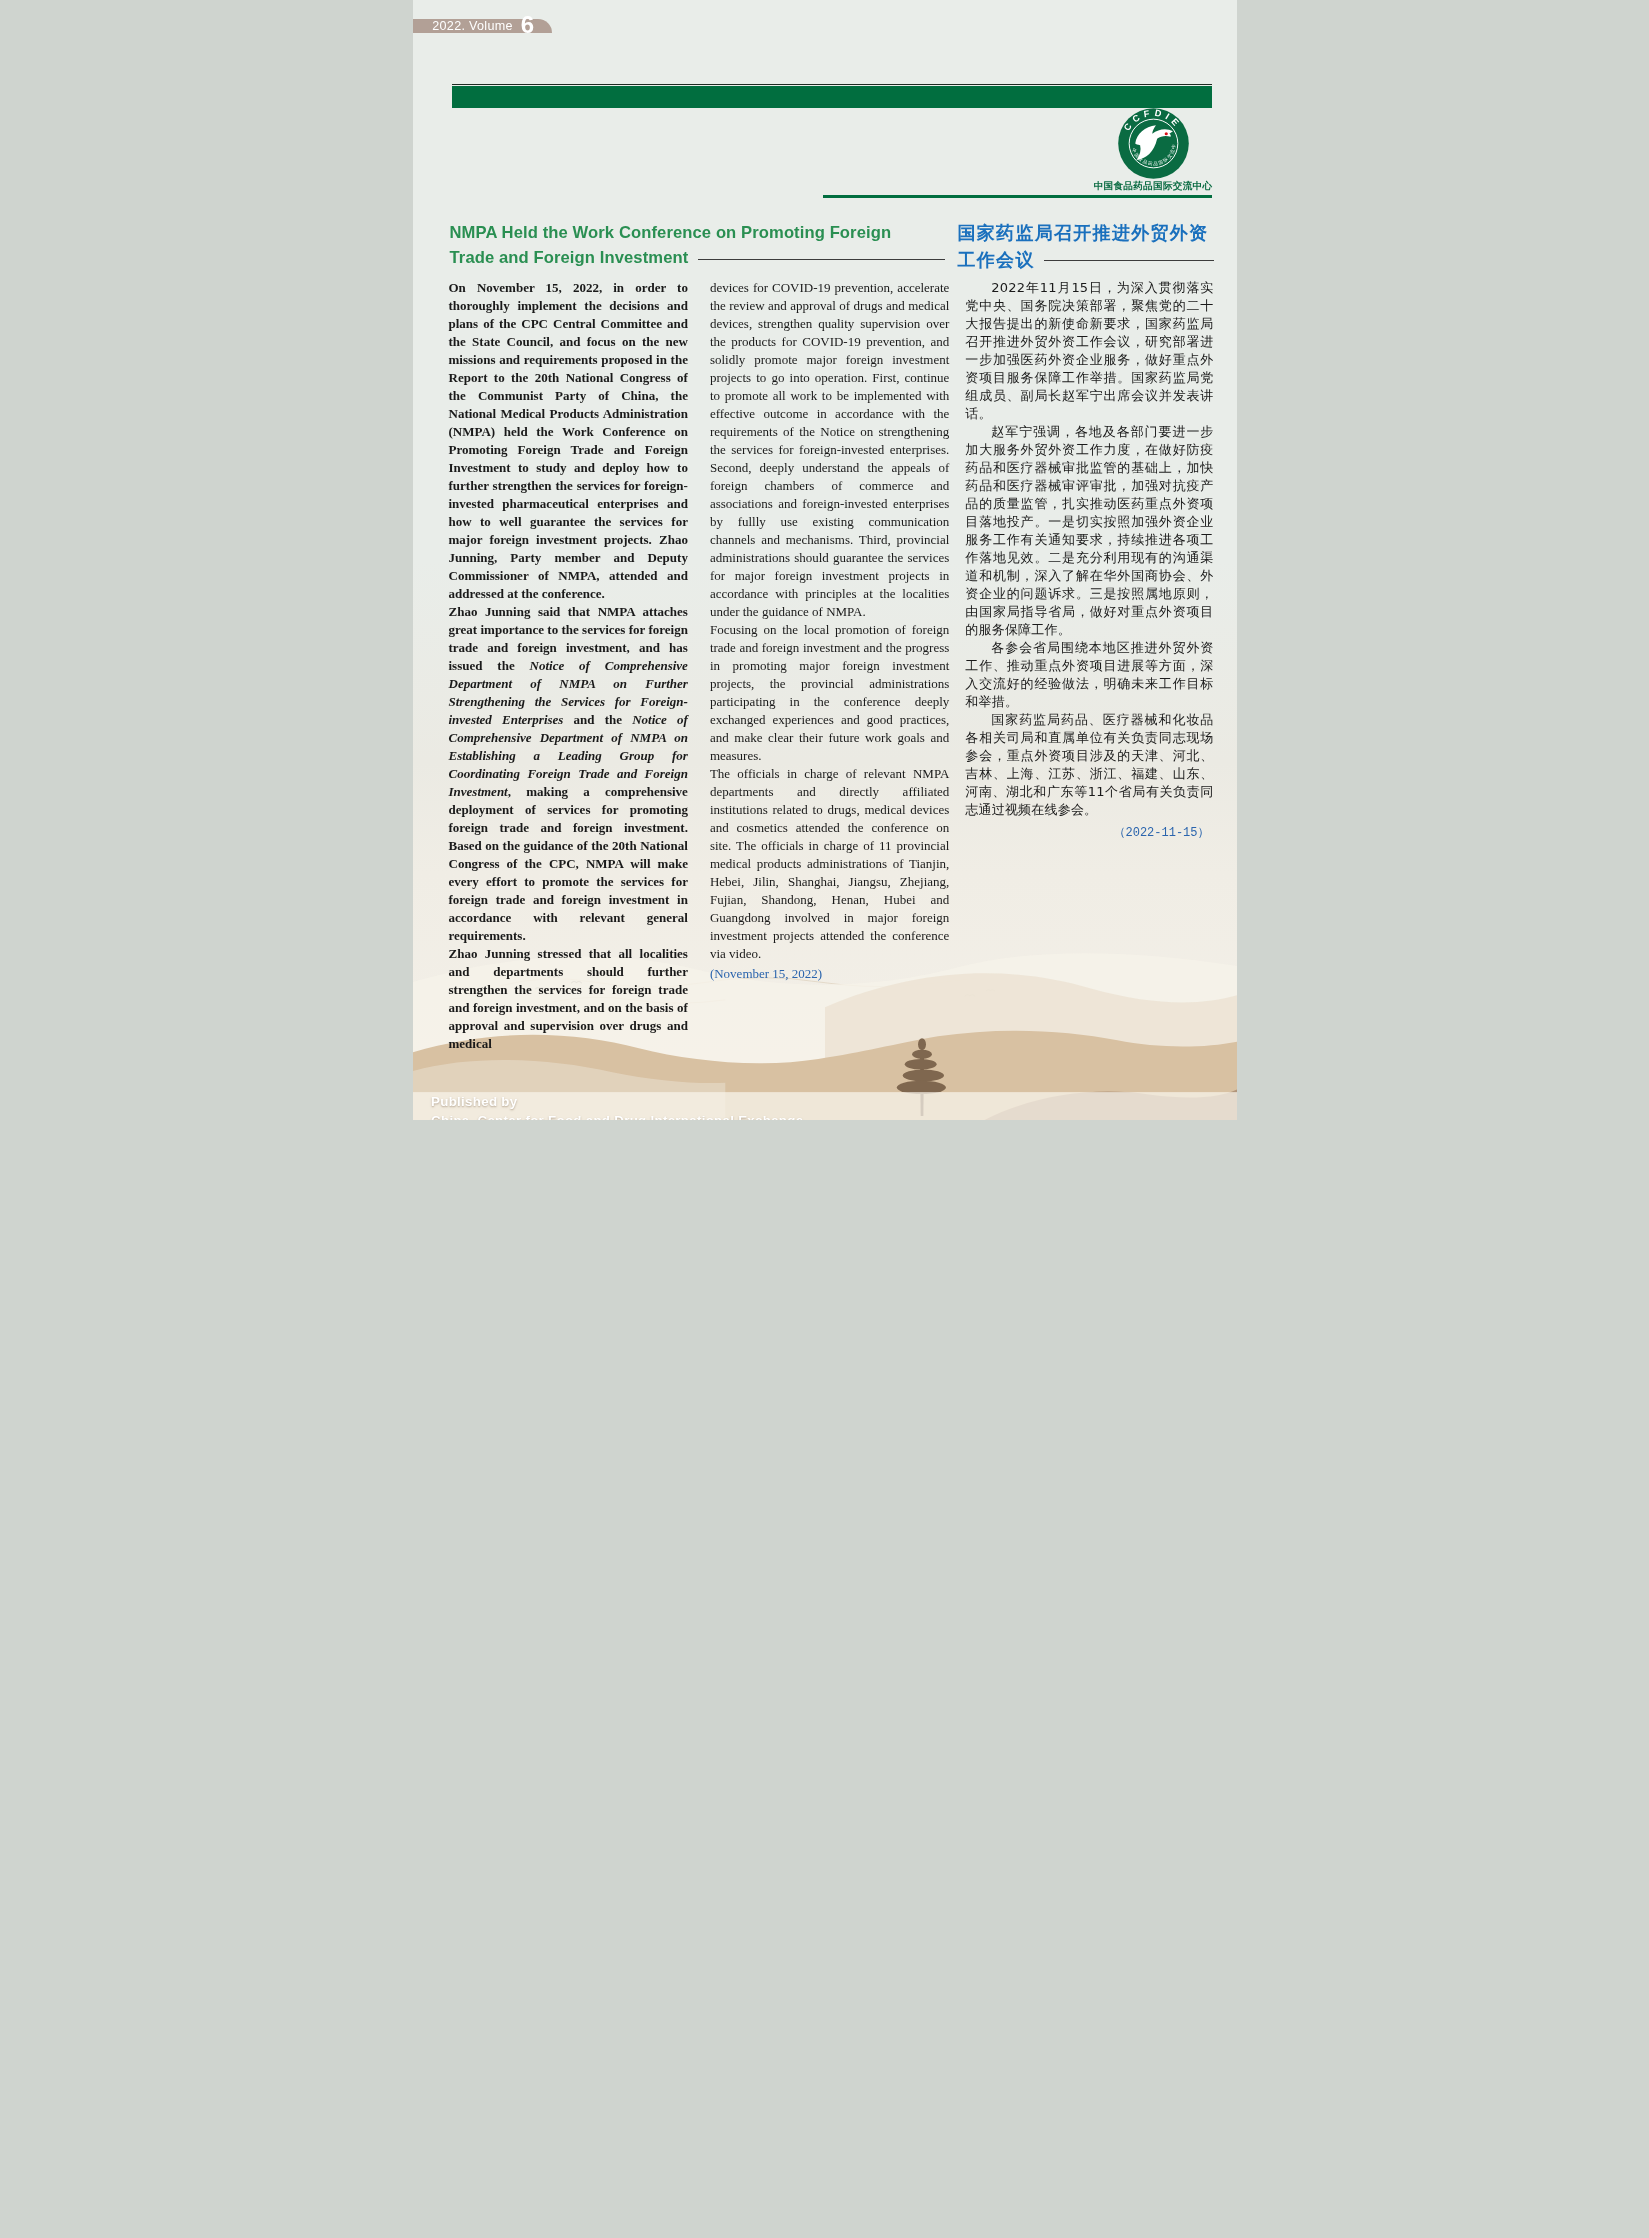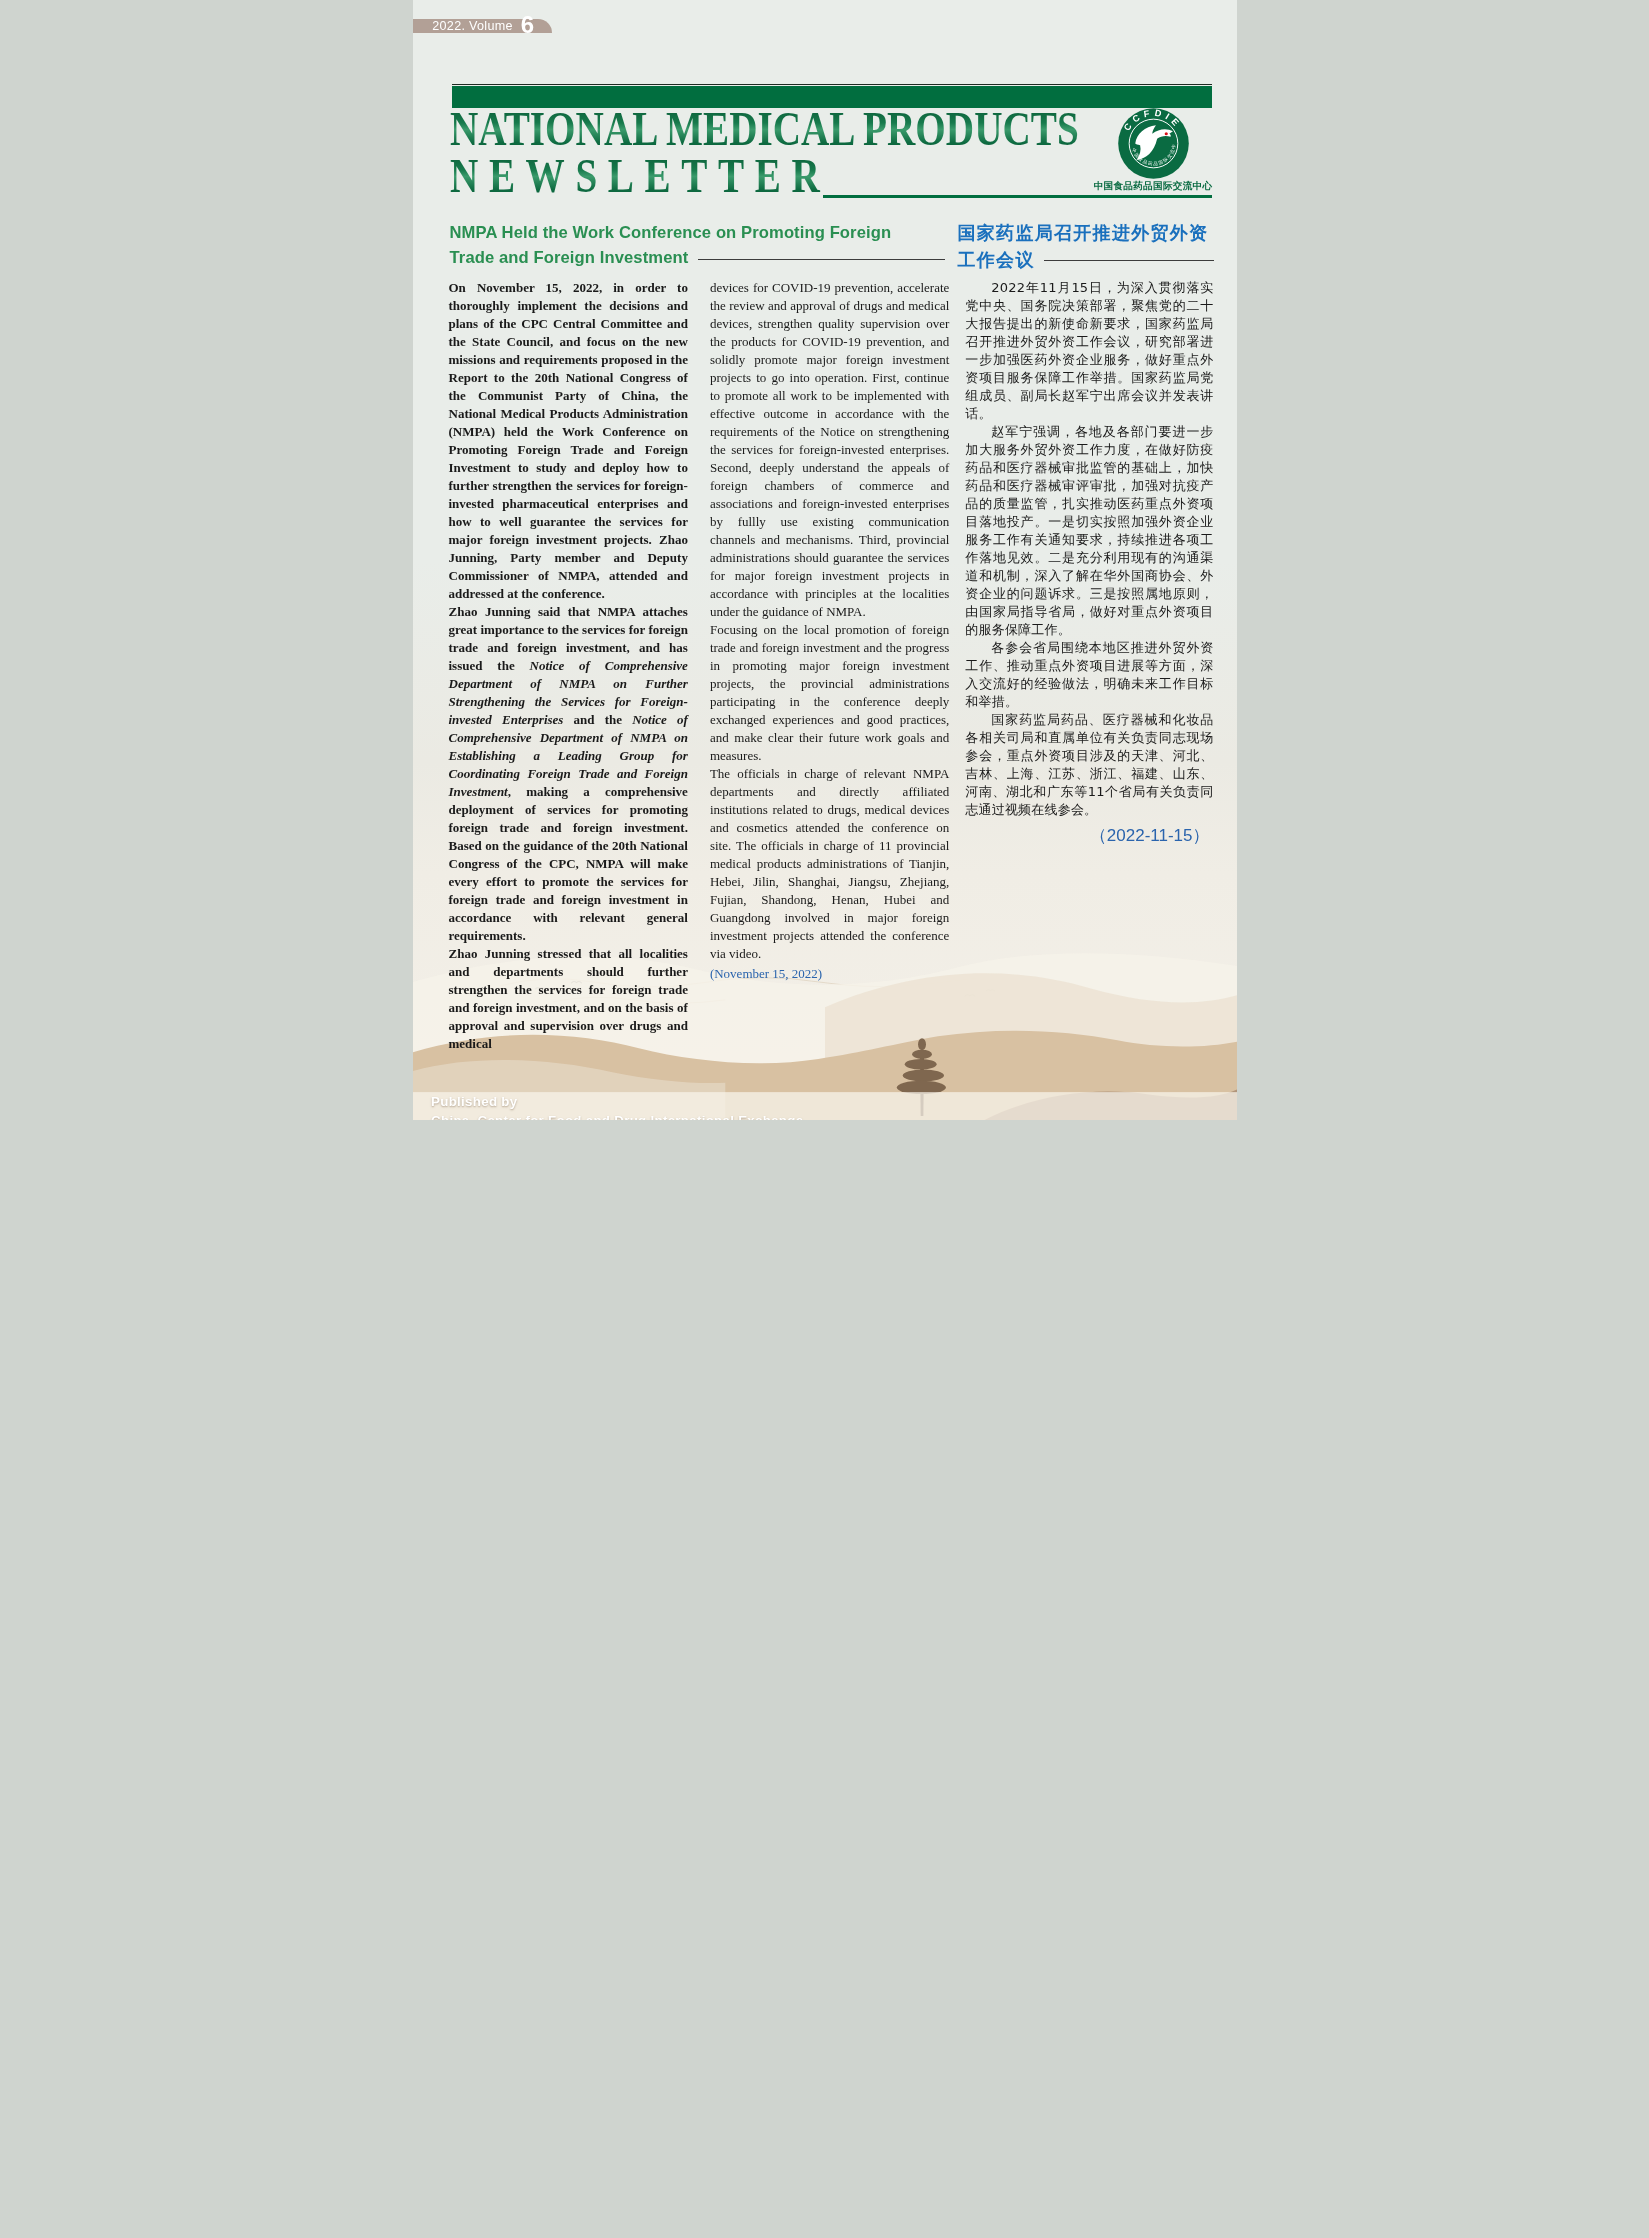--- a/index.html
+++ b/index.html
@@ -66,21 +66,21 @@
   .col-zh p{
     font-family:"DejaVu Sans",sans-serif;text-indent:2em;letter-spacing:0.2px;
     font-size:13px;line-height:18px;
   }
   .date-en{
     margin-top:2.7px;padding-right:10.6px;text-align:left;
     font-family:"Liberation Serif",serif;font-size:13px;color:#2a64ad;
   }
   .date-zh{
     margin-top:5.3px;padding-right:4px;text-align:right;
-    font-family:Liberation Sans, sans-serif;font-size:17px;color:#2a64ad;
+    font-family:Liberation Mono, monospace;font-size:12px;color:#2a64ad;
   }
   
   .landscape{position:absolute;left:0;bottom:0;width:824px;height:312px;z-index:0;}
   .footer-text{position:absolute;left:18.6px;top:1093px;z-index:3;color:#fff;font-weight:bold;
     text-shadow:0 0.7px 2px rgba(125,103,80,.55);}
   .footer-text .f1{font-size:13.3px;line-height:18.6px;letter-spacing:0.3px;}
   .footer-text .f2{font-size:13.3px;line-height:18.6px;letter-spacing:0.3px;white-space:pre;}
 </style>
 </head>
 <body>
@@ -125,24 +125,20 @@
   </svg>
 
   <div class="vol-badge">
     <span class="lbl">2022. Volume</span>
     <span class="num">6</span>
   </div>
 
   <div class="hairline"></div>
   <div class="top-bar"></div>
 
-  <div class="masthead">
-    <div class="l1">NATIONAL MEDICAL PRODUCTS</div>
-    <div class="l2">NEWSLETTER</div>
-  </div>
   <div class="mast-underline"></div>
 
   <svg class="logo" viewBox="0 0 120 120" aria-hidden="true">
     <defs>
       <path id="arcTop" d="M60 60 m-45 0 a45 45 0 1 1 90 0" fill="none"></path>
       <path id="arcBottom" d="M60 60 m-36 0 a36 36 0 1 0 72 0" fill="none"></path>
     </defs>
     <circle cx="60" cy="60" r="58" fill="#0a6b42"></circle>
     <circle cx="60" cy="60" r="40" fill="none" stroke="#ffffff" stroke-width="1.6"></circle>
     <text font-family="Liberation Sans, sans-serif" font-size="15" font-weight="bold" fill="#ffffff" letter-spacing="7">

